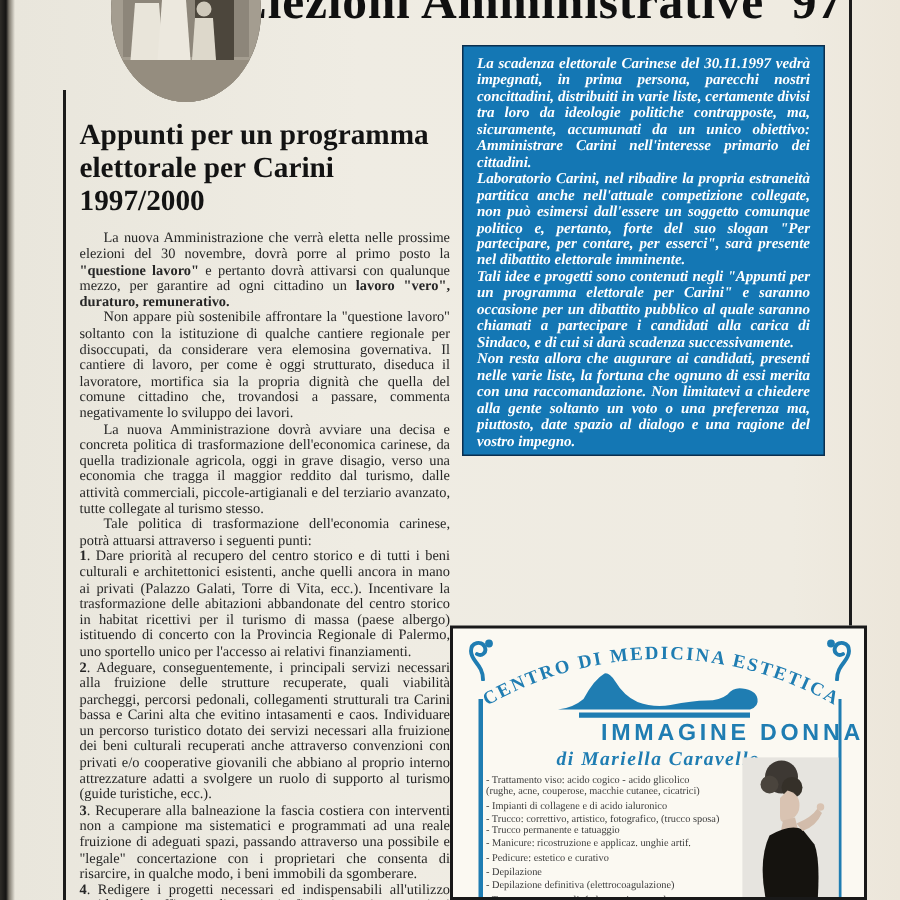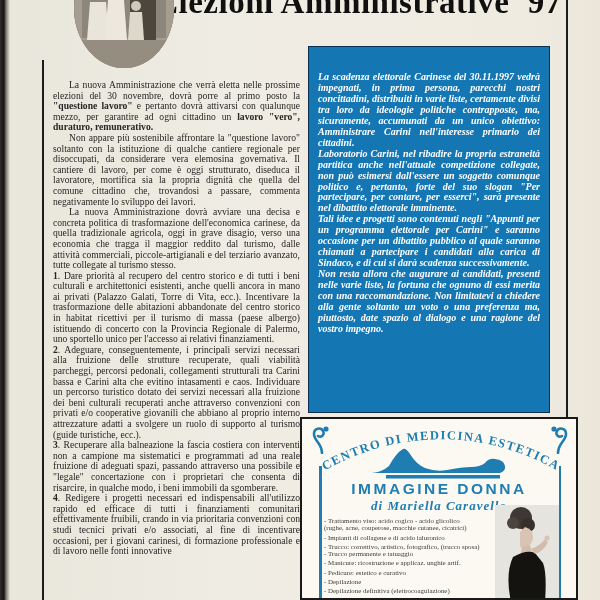--- a/index.html
+++ b/index.html
@@ -16,34 +16,34 @@
   .page-title{position:absolute;left:156px;top:-16px;font-weight:700;font-size:33px;letter-spacing:.5px;color:#101010;white-space:nowrap;}
   .top-photo{position:absolute;left:74px;top:-52px;width:100px;height:120px;border-radius:50%;overflow:hidden;background:#958f83;box-shadow:0 0 0 1px #6f695e inset;}
 
   
   .article{position:absolute;left:53px;top:80px;width:247px;color:#262626;}
   .article h2{margin:0 0 9px 0;font-size:19.5px;line-height:1.12;font-weight:700;color:#131313;}
   .article p{margin:0;font-size:9.6px;line-height:10.6px;text-align:justify;}
   .article p.indent{text-indent:16px;}
 
   
-  .blue-box{position:absolute;left:308px;top:46px;width:242px;height:367px;box-sizing:border-box;
-    background:#1477b4;border:1px solid #0b2f4e;padding:25px 9px;}
+  .blue-box{position:absolute;left:308px;top:30px;width:242px;height:274px;box-sizing:border-box;
+    background:#1477b4;border:1px solid #0b2f4e;padding:7px 9px;}
   .blue-box p{margin:0;font-size:10px;line-height:10.95px;font-weight:700;font-style:italic;color:#ffffff;text-align:justify;}
 
   
   .ad{position:absolute;left:300px;top:417px;width:278px;height:183px;box-sizing:border-box;
     background:#fbf9f2;border:2px solid #191919;overflow:hidden;}
   .ad .frame-line{position:absolute;top:47px;bottom:-2px;width:2.5px;background:#1f7db2;}
   .ad .frame-line.l{left:17px;} .ad .frame-line.r{right:15px;}
   .ad .ornament{position:absolute;top:5px;width:22px;height:30px;}
   .ad .ornament.l{left:9px;} .ad .ornament.r{right:7px;transform:scaleX(-1);}
   .ad .arc-svg{position:absolute;left:8px;top:2px;width:262px;height:54px;}
   .ad .logo-svg{position:absolute;left:66px;top:26px;width:150px;height:36px;}
-  .ad .brand{position:absolute;left:0;top:61px;width:100%;text-align:center;
+  .ad .brand{position:absolute;left:0;top:61px;width:100%;text-align:right;
     font-family:"Liberation Sans","DejaVu Sans",sans-serif;font-weight:700;font-size:15.5px;letter-spacing:2.5px;color:#1f7db2;}
   .ad .owner{position:absolute;left:0;top:79px;width:100%;text-align:center;
     font-style:italic;font-weight:700;font-size:13px;letter-spacing:1px;color:#1f7db2;}
   .ad .services{position:absolute;left:22px;top:98px;width:182px;}
   .ad .services div{font-size:6.9px;line-height:7.3px;color:#3a3a3a;margin-bottom:2px;white-space:pre-line;}
   .ad .model-photo{position:absolute;right:17px;top:86px;width:64px;height:97px;background:#e3e1dc;overflow:hidden;}
 </style>
 </head>
 <body>
 
@@ -65,23 +65,25 @@
       <circle cx="62" cy="58" r="5" fill="#cfc9bb"></circle>
       <path d="M56,64 h12 l2,28 h-16 z" fill="#ddd8cb"></path>
       <rect x="0" y="92" width="100" height="28" fill="#958d7f"></rect>
     </svg>
   </div>
 
   <div class="rule-left"></div>
   <div class="rule-right"></div>
 
   <div class="article">
+    <h2>Appunti per un programma elettorale per Carini 1997/2000</h2>
     <p class="indent">La nuova Amministrazione che verrà eletta nelle prossime elezioni del 30 novembre, dovrà porre al primo posto la <b>"questione lavoro"</b> e pertanto dovrà attivarsi con qualunque mezzo, per garantire ad ogni cittadino un <b>lavoro "vero", duraturo, remunerativo.</b></p>
     <p class="indent">Non appare più sostenibile affrontare la "questione lavoro" soltanto con la istituzione di qualche cantiere regionale per disoccupati, da considerare vera elemosina governativa. Il cantiere di lavoro, per come è oggi strutturato, diseduca il lavoratore, mortifica sia la propria dignità che quella del comune cittadino che, trovandosi a passare, commenta negativamente lo sviluppo dei lavori.</p>
     <p class="indent">La nuova Amministrazione dovrà avviare una decisa e concreta politica di trasformazione dell'economica carinese, da quella tradizionale agricola, oggi in grave disagio, verso una economia che tragga il maggior reddito dal turismo, dalle attività commerciali, piccole-artigianali e del terziario avanzato, tutte collegate al turismo stesso.</p>
+    <p class="indent">Tale politica di trasformazione dell'economia carinese, potrà attuarsi attraverso i seguenti punti:</p>
     <p><b>1</b>. Dare priorità al recupero del centro storico e di tutti i beni culturali e architettonici esistenti, anche quelli ancora in mano ai privati (Palazzo Galati, Torre di Vita, ecc.). Incentivare la trasformazione delle abitazioni abbandonate del centro storico in habitat ricettivi per il turismo di massa (paese albergo) istituendo di concerto con la Provincia Regionale di Palermo, uno sportello unico per l'accesso ai relativi finanziamenti.</p>
     <p><b>2</b>. Adeguare, conseguentemente, i principali servizi necessari alla fruizione delle strutture recuperate, quali viabilità parcheggi, percorsi pedonali, collegamenti strutturali tra Carini bassa e Carini alta che evitino intasamenti e caos. Individuare un percorso turistico dotato dei servizi necessari alla fruizione dei beni culturali recuperati anche attraverso convenzioni con privati e/o cooperative giovanili che abbiano al proprio interno attrezzature adatti a svolgere un ruolo di supporto al turismo (guide turistiche, ecc.).</p>
     <p><b>3</b>. Recuperare alla balneazione la fascia costiera con interventi non a campione ma sistematici e programmati ad una reale fruizione di adeguati spazi, passando attraverso una possibile e "legale" concertazione con i proprietari che consenta di risarcire, in qualche modo, i beni immobili da sgomberare.</p>
     <p><b>4</b>. Redigere i progetti necessari ed indispensabili all'utilizzo rapido ed efficace di tutti i finanziamenti comunitari effettivamente fruibili, crando in via prioritaria convenzioni con studi tecnici privati e/o associati, al fine di incentivare occasioni, per i giovani carinesi, di formazione professionale e di lavoro nelle fonti innovative</p>
   </div>
 
   <div class="blue-box">
     <p>La  scadenza elettorale Carinese del 30.11.1997 vedrà impegnati, in prima persona, parecchi nostri concittadini, distribuiti in varie liste, certamente divisi tra loro da ideologie politiche contrapposte, ma, sicuramente, accumunati da un unico obiettivo: Amministrare Carini nell'interesse primario dei cittadini.</p>
     <p>Laboratorio Carini, nel ribadire la propria estraneità partitica anche nell'attuale competizione collegate, non può esimersi dall'essere un soggetto comunque politico e, pertanto, forte del suo slogan "Per partecipare, per contare, per esserci", sarà presente nel dibattito elettorale imminente.</p>
     <p>Tali idee e progetti sono contenuti negli "Appunti per un programma elettorale per Carini" e saranno occasione per un dibattito pubblico al quale saranno chiamati  a partecipare i candidati alla carica di Sindaco, e di cui si darà scadenza successivamente.</p>

